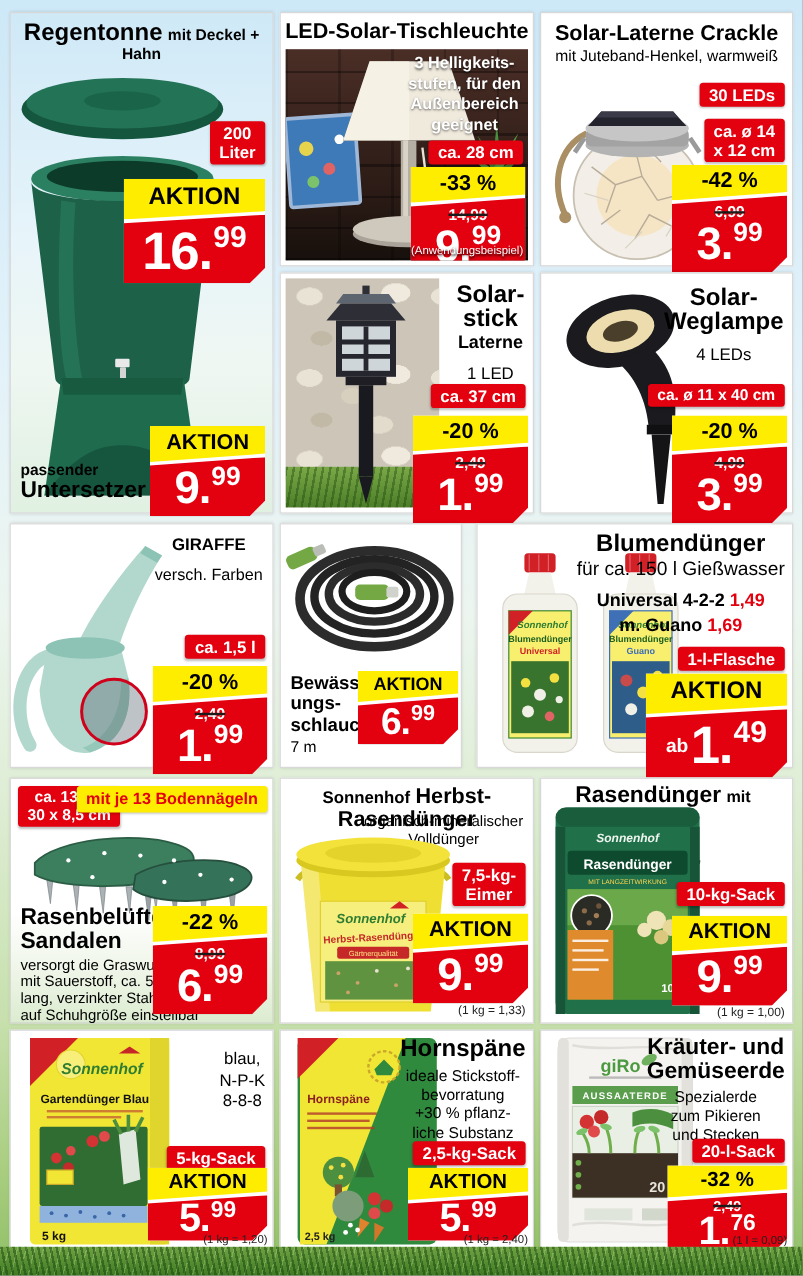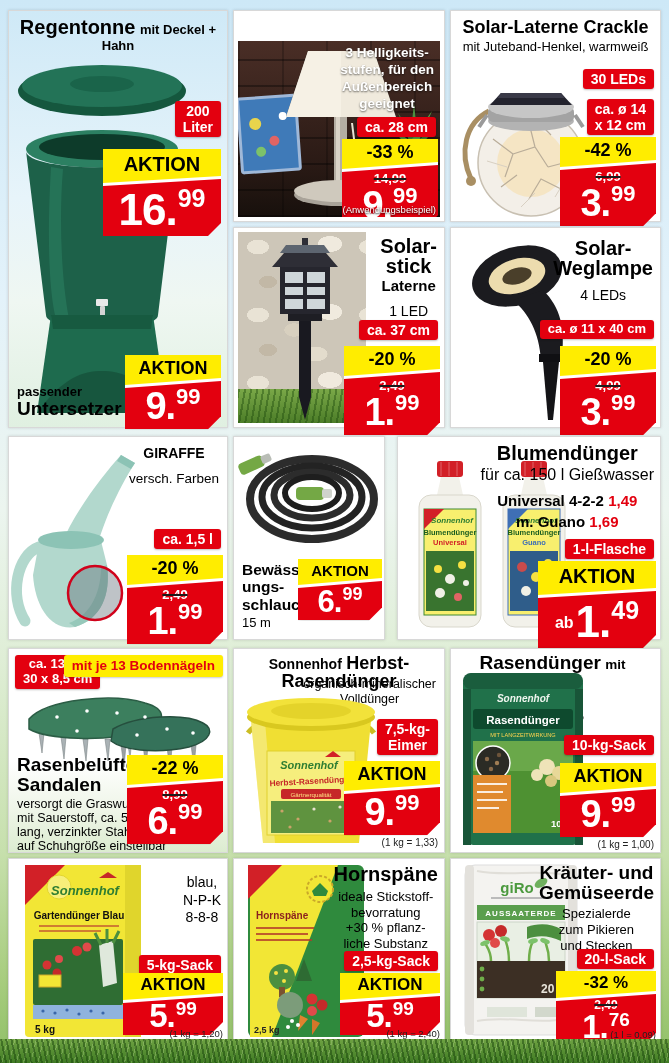--- a/index.html
+++ b/index.html
@@ -119,20 +119,21 @@
     </div>
     <div class="tag sm" style="right:6px;top:344px">
       <div class="band">AKTION</div>
       <div class="body">
           <div class="price"><span class="int">9.</span><span class="sup">99</span></div>
         </div>
     </div>
   </div>
 
   <div class="tile" style="left:233px;top:10px;width:212px;height:212px">
+    <div class="b abs" style="top:5px;left:0;right:0;text-align:center;font-size:18px">LED-Solar-Tischleuchte</div>
     <div class="photo-dark">
       <svg class="abs" style="left:0;top:52px" width="64" height="84" viewBox="0 0 64 84">
         <g transform="rotate(-4 32 42)">
           <rect x="2" y="4" width="58" height="74" rx="2" fill="#3f7ab8" stroke="#9fb8d8" stroke-width="3"></rect>
           <circle cx="18" cy="30" r="6" fill="#e8d44c"></circle>
             <circle cx="36" cy="48" r="5" fill="#e06464"></circle>
           <circle cx="46" cy="24" r="4" fill="#ffffff"></circle>
             <circle cx="22" cy="58" r="5" fill="#7cc26a"></circle>
         </g>
       </svg>
@@ -292,21 +293,21 @@
         <rect x="0" y="16" width="26" height="12" rx="4" fill="#74a845"></rect>
         <rect x="24" y="18" width="10" height="8" rx="2" fill="#b9bdb6"></rect>
       </g>
       <rect x="58" y="46" width="28" height="13" rx="4" fill="#74a845"></rect>
       <rect x="84" y="48" width="10" height="9" rx="2" fill="#cfd3cc"></rect>
     </svg>
     <div class="abs" style="left:8px;top:124px">
       <div class="pre b" style="font-size:15.5px;line-height:1.12">Bewässer-
 ungs-
 schlauch</div>
-      <div style="font-size:13px;margin-top:2px">15 m</div>
+      <div style="font-size:13px;margin-top:2px">7 m</div>
     </div>
     <div class="tag xs" style="right:2px;top:122px">
       <div class="band">AKTION</div>
       <div class="body">
           <div class="price"><span class="int">6.</span><span class="sup">99</span></div>
         </div>
     </div>
   </div>
 
   <div class="tile" style="left:397px;top:436px;width:264px;height:204px">

